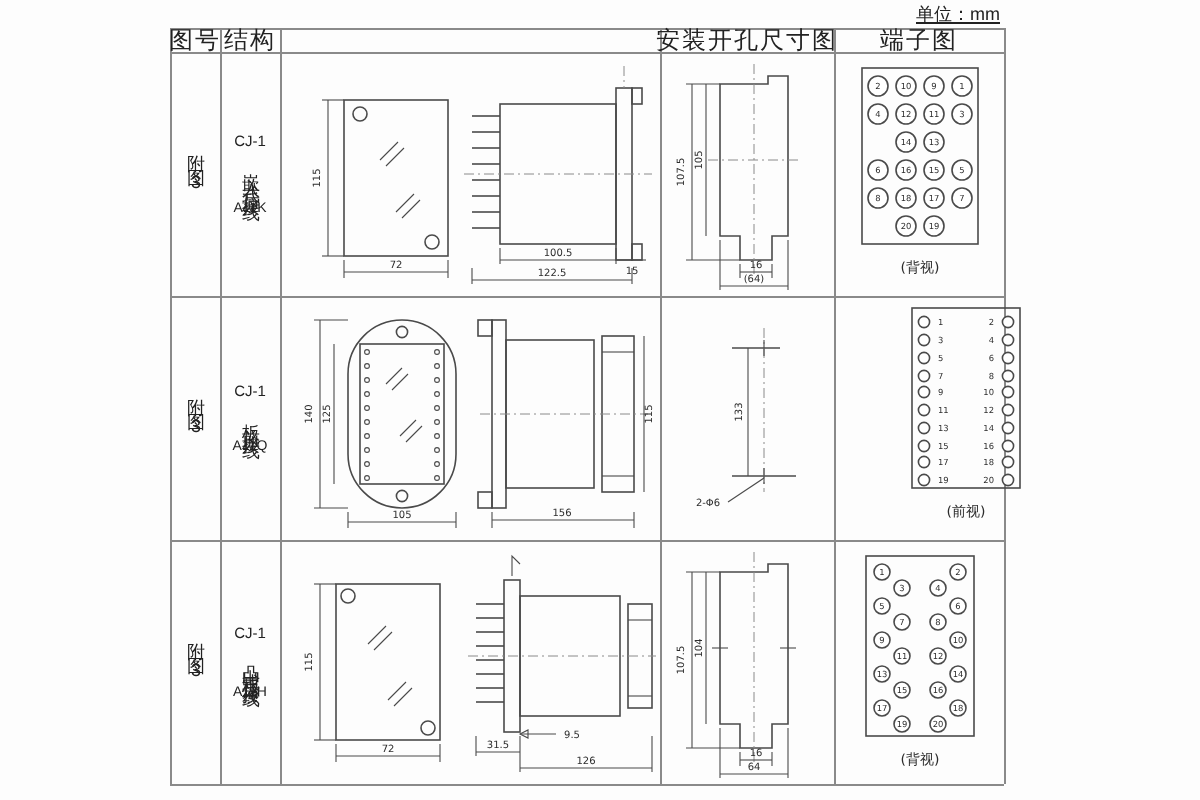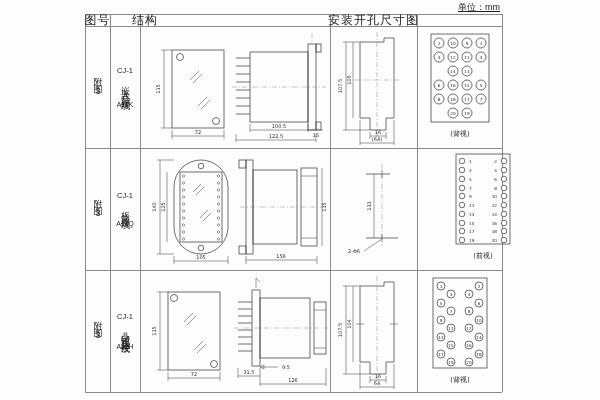--- a/index.html
+++ b/index.html
@@ -39,22 +39,23 @@
   <div class="hline" style="left:85px;top:270px;width:417px;"></div>
   <div class="hline" style="left:85px;top:392px;width:417px;"></div>
   <div class="vline" style="left:85px;top:14px;height:378px;"></div>
   <div class="vline" style="left:110px;top:14px;height:378px;"></div>
   <div class="vline" style="left:140px;top:14px;height:378px;"></div>
   <div class="vline" style="left:330px;top:14px;height:378px;"></div>
   <div class="vline" style="left:417px;top:14px;height:378px;"></div>
   <div class="vline" style="left:502px;top:14px;height:378px;"></div>
 
   <div class="cell hdr" style="left:85px;top:14px;width:25px;height:12px;">图号</div>
-  <div class="cell hdr" style="left:110px;top:14px;width:30px;height:12px;margin-left:20px;">结构</div>
+  <div class="cell hdr" style="left:110px;top:14px;width:30px;height:12px;">结构</div>
   <div class="cell hdr" style="left:330px;top:14px;width:87px;height:12px;">安装开孔尺寸图</div>
+  <div class="cell hdr" style="left:417px;top:14px;width:85px;height:12px;">端子图</div>
 
   <div class="cell figcell" style="left:85px;top:26px;width:25px;height:122px;">
     <div class="vtext figtext">附图3</div>
   </div>
   <div class="cell structcell" style="left:110px;top:26px;width:30px;height:122px;">
     <div class="model">CJ-1</div>
     <div class="vtext">嵌入式后接线</div>
     <div class="code">A11K</div>
   </div>
 

